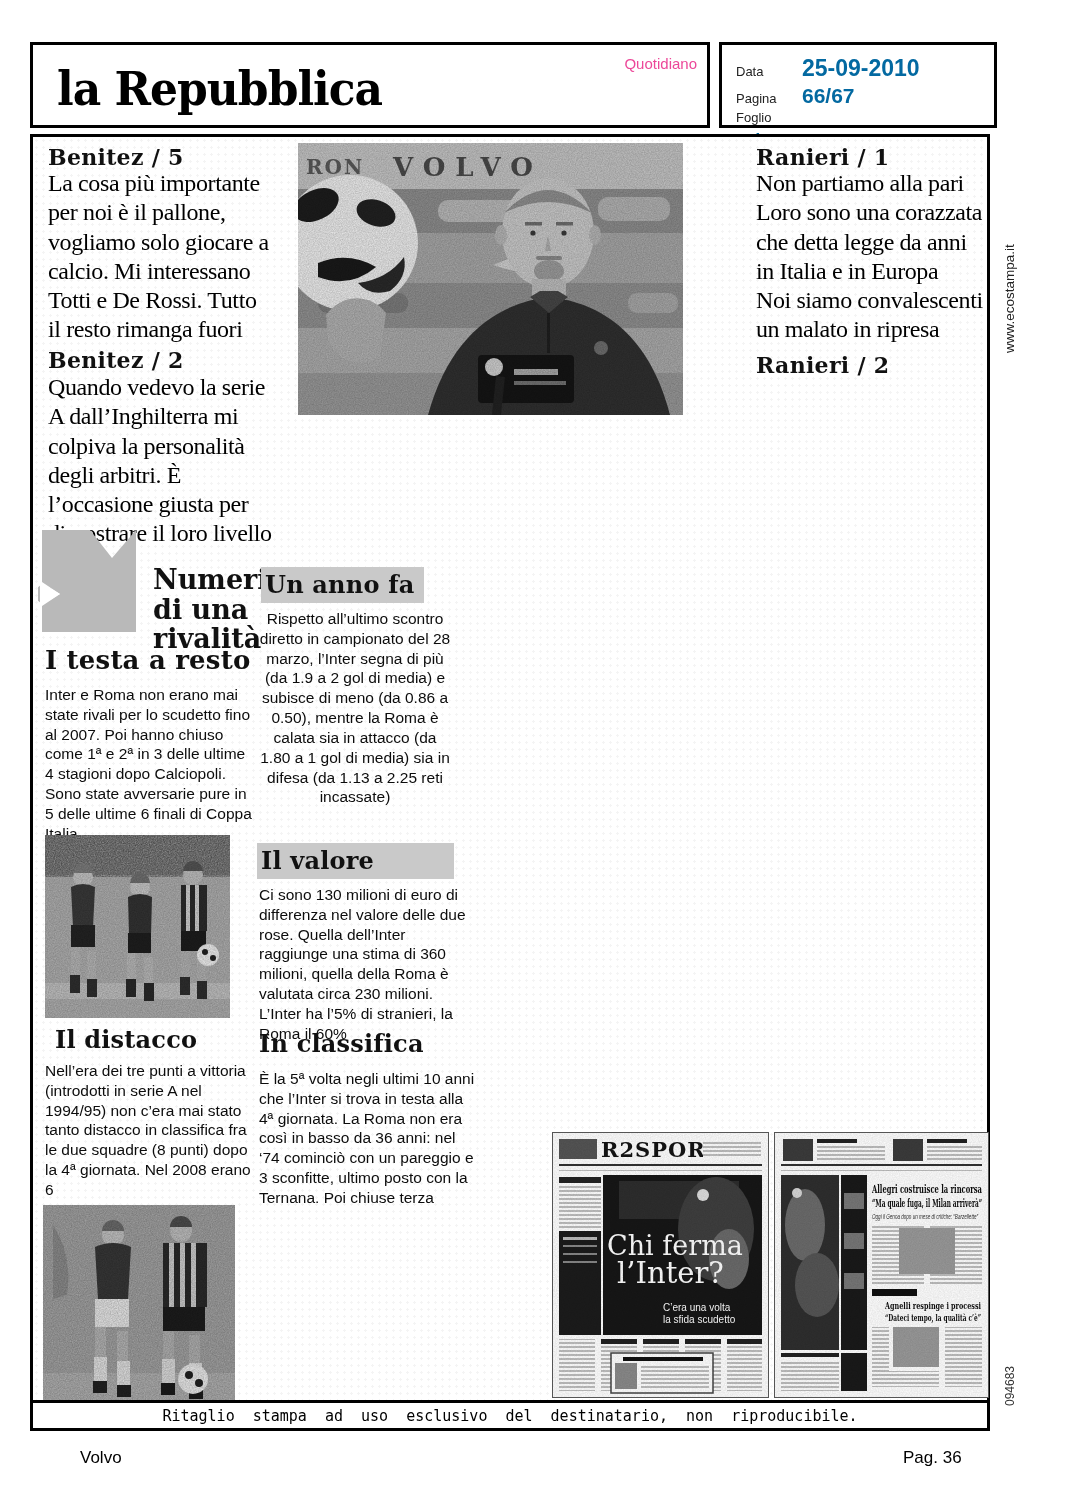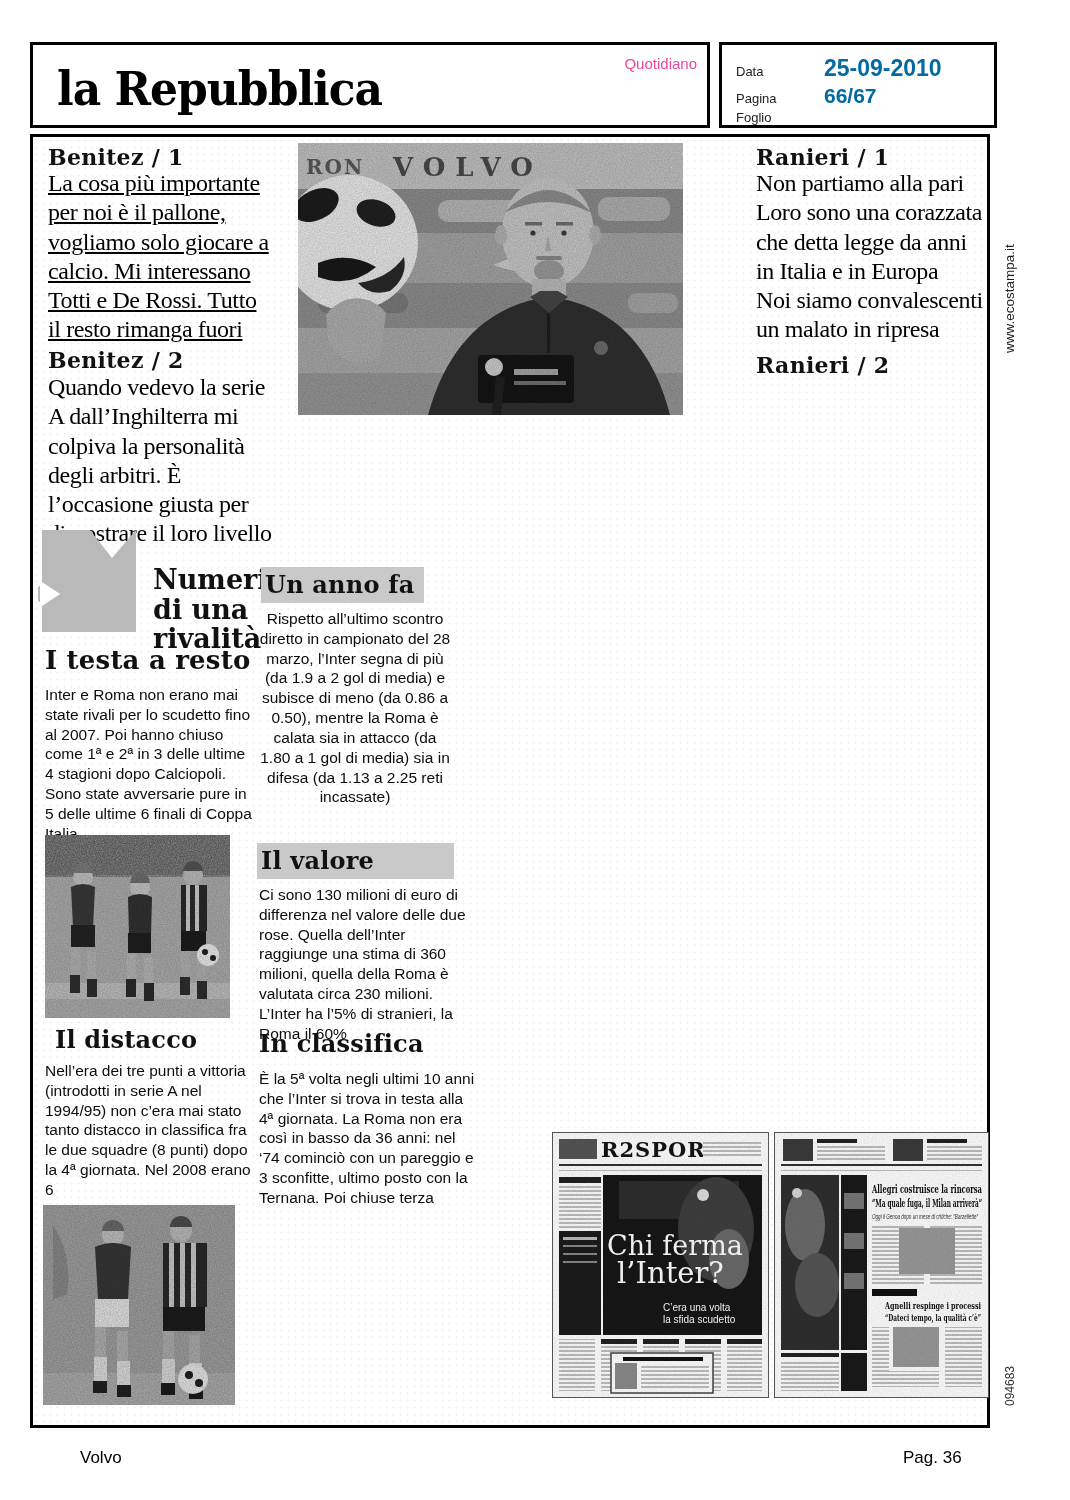--- a/index.html
+++ b/index.html
@@ -6,21 +6,21 @@
   #page{position:relative;width:1070px;height:1500px;background:#fff;overflow:hidden;
         font-family:"Liberation Sans",sans-serif;color:#111;}
   .abs{position:absolute;}
   .box{border:3px solid #000;box-sizing:border-box;background:#fff;}
   
   .logo{font-family:"DejaVu Serif",serif;font-weight:bold;font-size:44px;letter-spacing:-1px;
         transform:scaleY(1.04);transform-origin:left center;color:#000;}
   .qtd{font-size:15px;color:#ec4899;}
   .meta-label{font-size:13px;color:#222;width:62px;display:inline-block;}
   .meta-value{font-size:21px;font-weight:600;color:#0369a1;}
-  .meta-row{margin:6px 0 0 14px;display:flex;align-items:baseline;gap:26px;}
+  .meta-row{margin:6px 0 0 14px;display:flex;align-items:baseline;gap:4px;}
   
   #main{background-image:radial-gradient(rgba(0,0,0,0.045) 1px, transparent 1.2px);
         background-size:7px 7px;}
   .quote-title{font-family:"DejaVu Serif",serif;font-weight:bold;font-size:22px;letter-spacing:.3px;}
   .quote-text{font-family:"Liberation Serif",serif;font-size:24px;line-height:1.22;
               white-space:pre-line;letter-spacing:-.4px;color:#000;}
   .sec-title{font-family:"DejaVu Serif",serif;font-weight:bold;font-size:26px;letter-spacing:.2px;}
   .sec-title.small{font-size:24px;}
   .sec-body{font-size:15.5px;line-height:1.28;color:#0c0c0c;}
   .kicker{font-family:"DejaVu Serif",serif;font-weight:bold;font-size:27px;line-height:1.1;
@@ -73,22 +73,22 @@
       <span class="meta-label">Foglio</span>
       <span class="meta-value">2 / 3</span>
     </div>
   </div>
 
   <div class="abs vtext" style="left:1002px;top:138px;height:215px;">www.ecostampa.it</div>
   <div class="abs vtext code" style="left:1003px;top:1326px;height:80px;">094683</div>
 
   <div id="main" class="abs box" style="left:30px;top:134px;width:960px;height:1294px;">
 
-    <div class="abs quote-title" style="left:15px;top:7px;">Benitez / 1</div>
-    <div class="abs quote-text" style="left:15px;top:32px;width:250px;text-decoration:underline;">La cosa più importante
+    <div class="abs quote-title" style="left:15px;top:7px;">Benitez / 5</div>
+    <div class="abs quote-text" style="left:15px;top:32px;width:250px;">La cosa più importante
 per noi è il pallone,
 vogliamo solo giocare a
 calcio. Mi interessano
 Totti e De Rossi. Tutto
 il resto rimanga fuori</div>
     <div class="abs quote-title" style="left:15px;top:210px;">Benitez / 2</div>
     <div class="abs quote-text" style="left:15px;top:236px;width:250px;">Quando vedevo la serie
 A dall’Inghilterra mi
 colpiva la personalità
 degli arbitri. È
@@ -356,18 +356,21 @@
         <rect x="97" y="194" width="17" height="60" fill="url(#tlines)"></rect>
         <rect x="170" y="194" width="37" height="60" fill="url(#tlines)"></rect>
         <rect x="97" y="238" width="67" height="16" fill="url(#tlines)"></rect>
         <rect x="66" y="220" width="26" height="38" fill="#1a1a1a"></rect>
         <rect x="6" y="220" width="58" height="4" fill="#222"></rect>
           <rect x="6" y="227" width="58" height="31" fill="url(#tlines)"></rect>
         <rect width="213" height="264" filter="url(#grain)" opacity="0.14"></rect>
       </svg>
     </div>
 
+    <div id="notice-strip" class="abs" style="left:-3px;top:1263px;width:960px;height:31px;">
+      <span class="notice-text">Ritaglio  stampa  ad  uso esclusivo  del  destinatario,  non  riproducibile.</span>
+    </div>
   </div>
 
   <div class="abs foot-label" style="left:80px;top:1448px;">Volvo</div>
   <div class="abs foot-label" style="left:903px;top:1448px;">Pag. 36</div>
 
 </div>
 
 </body></html>

